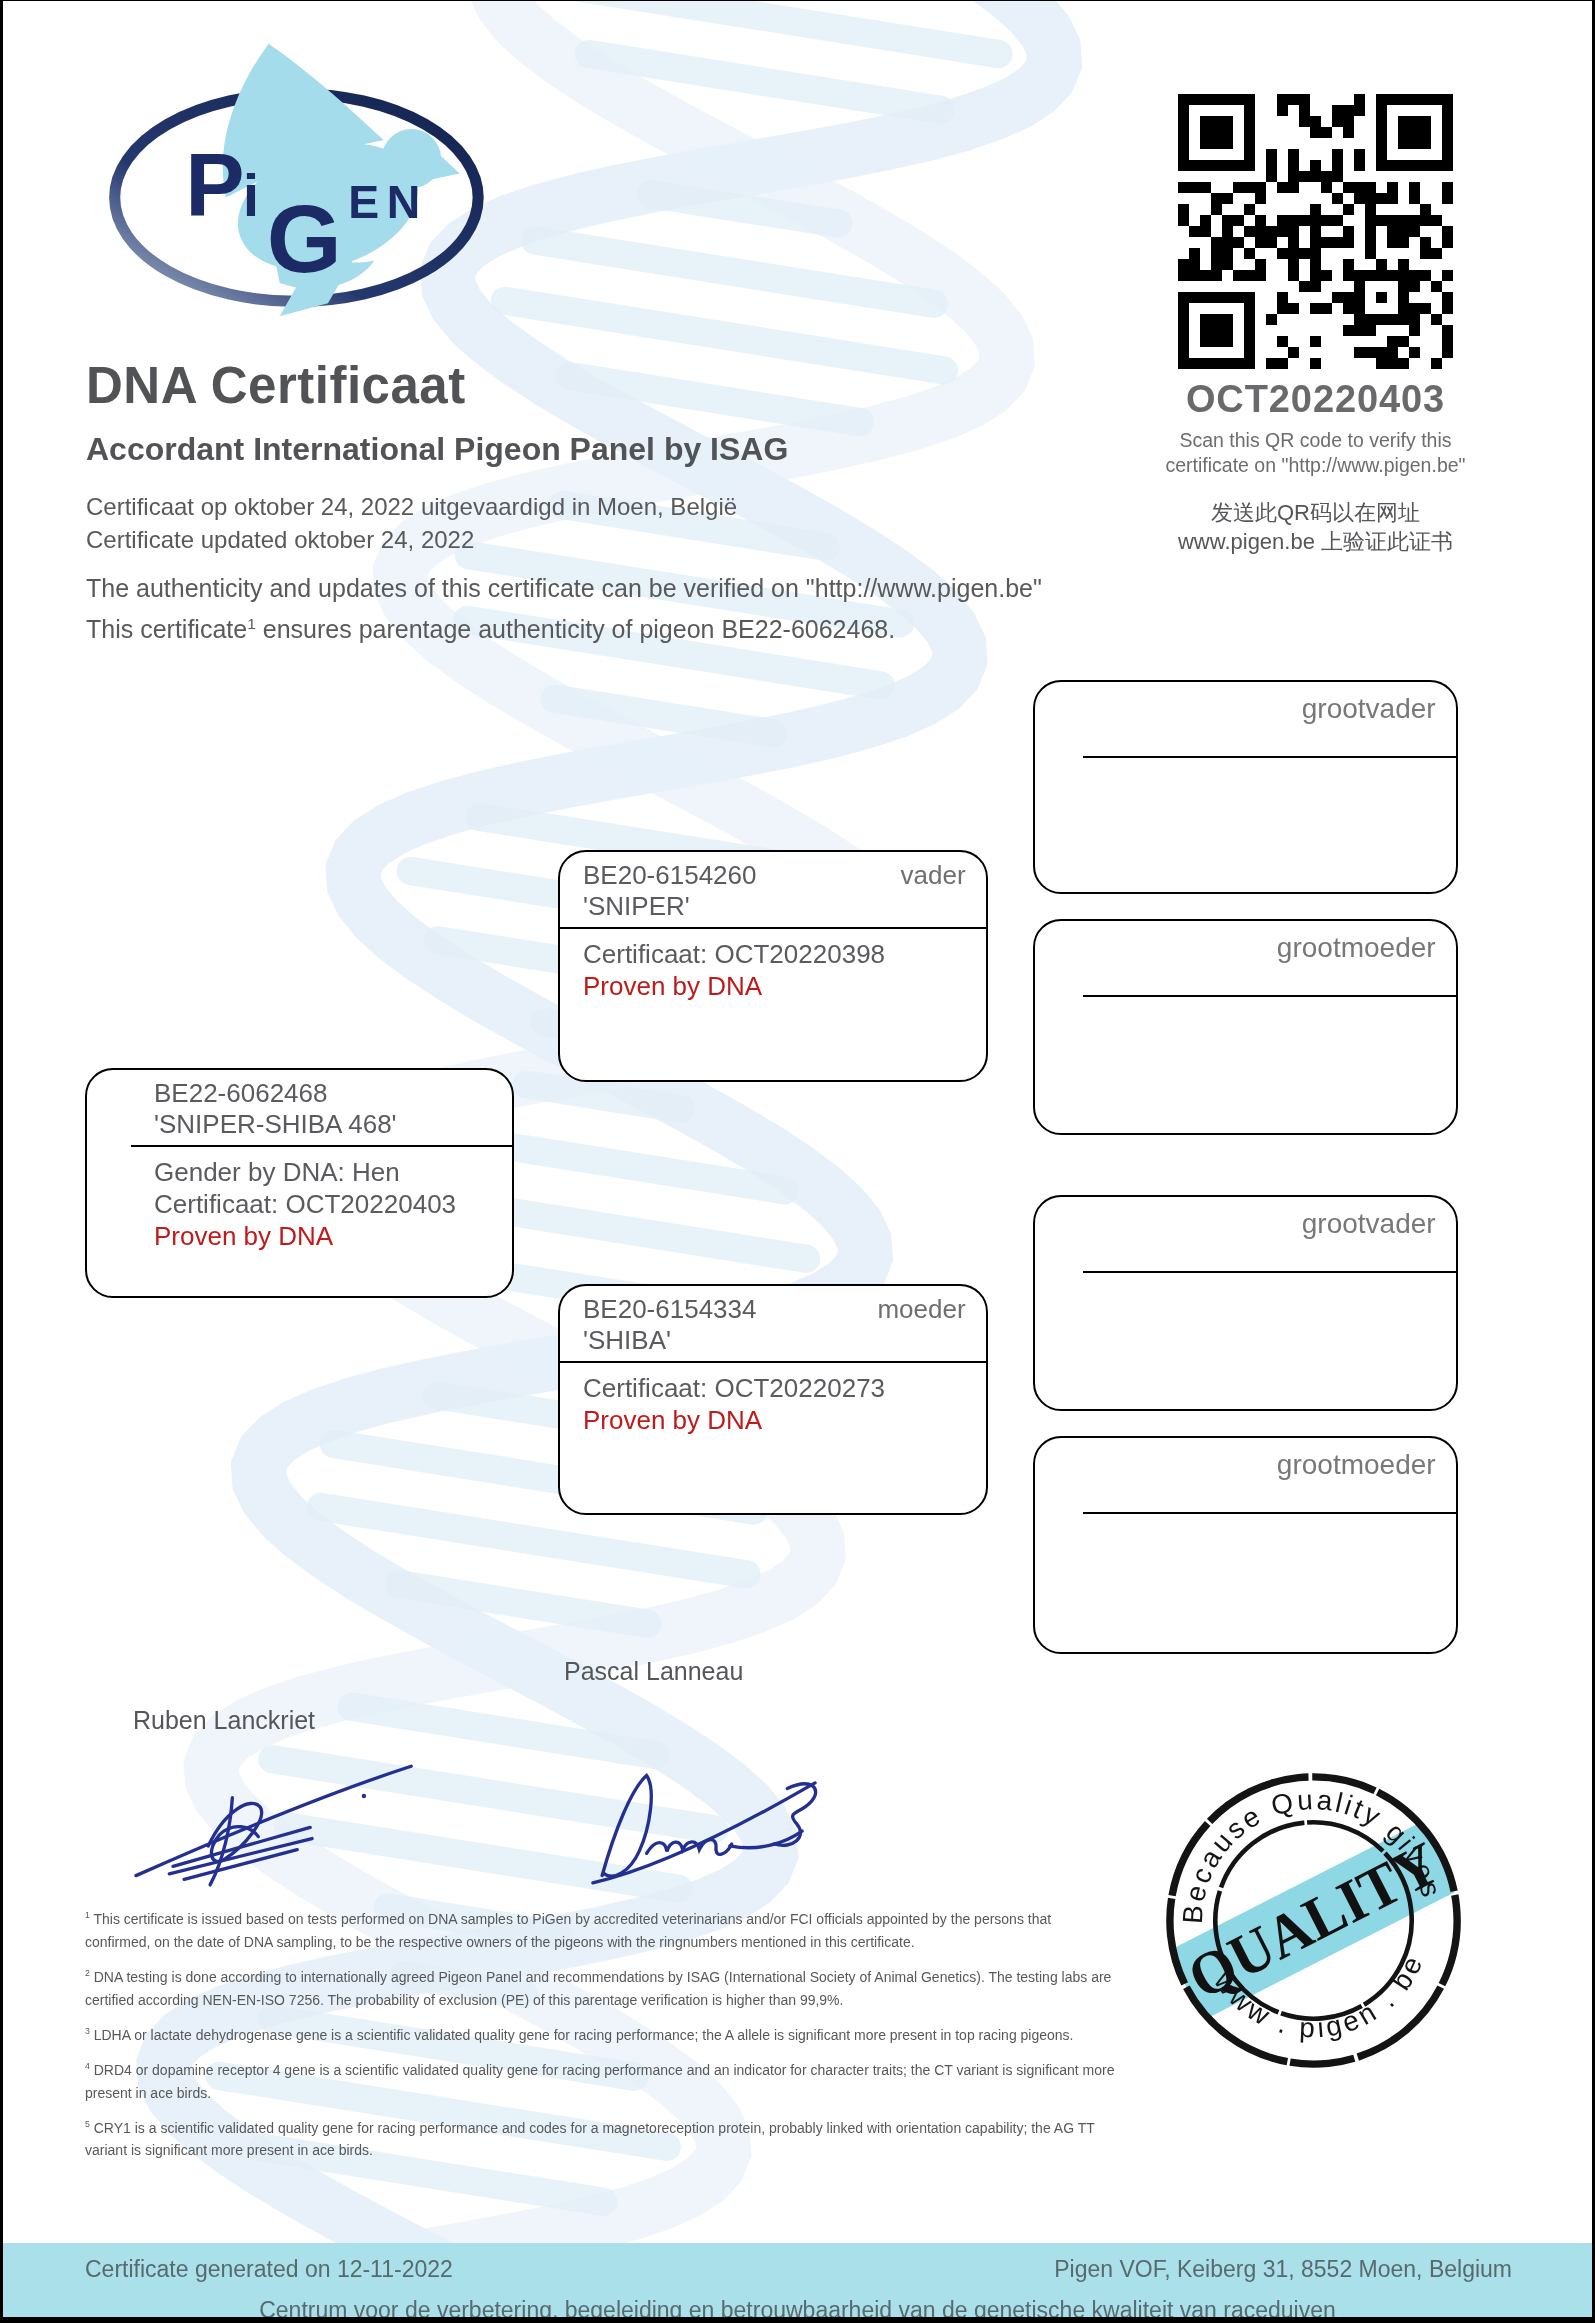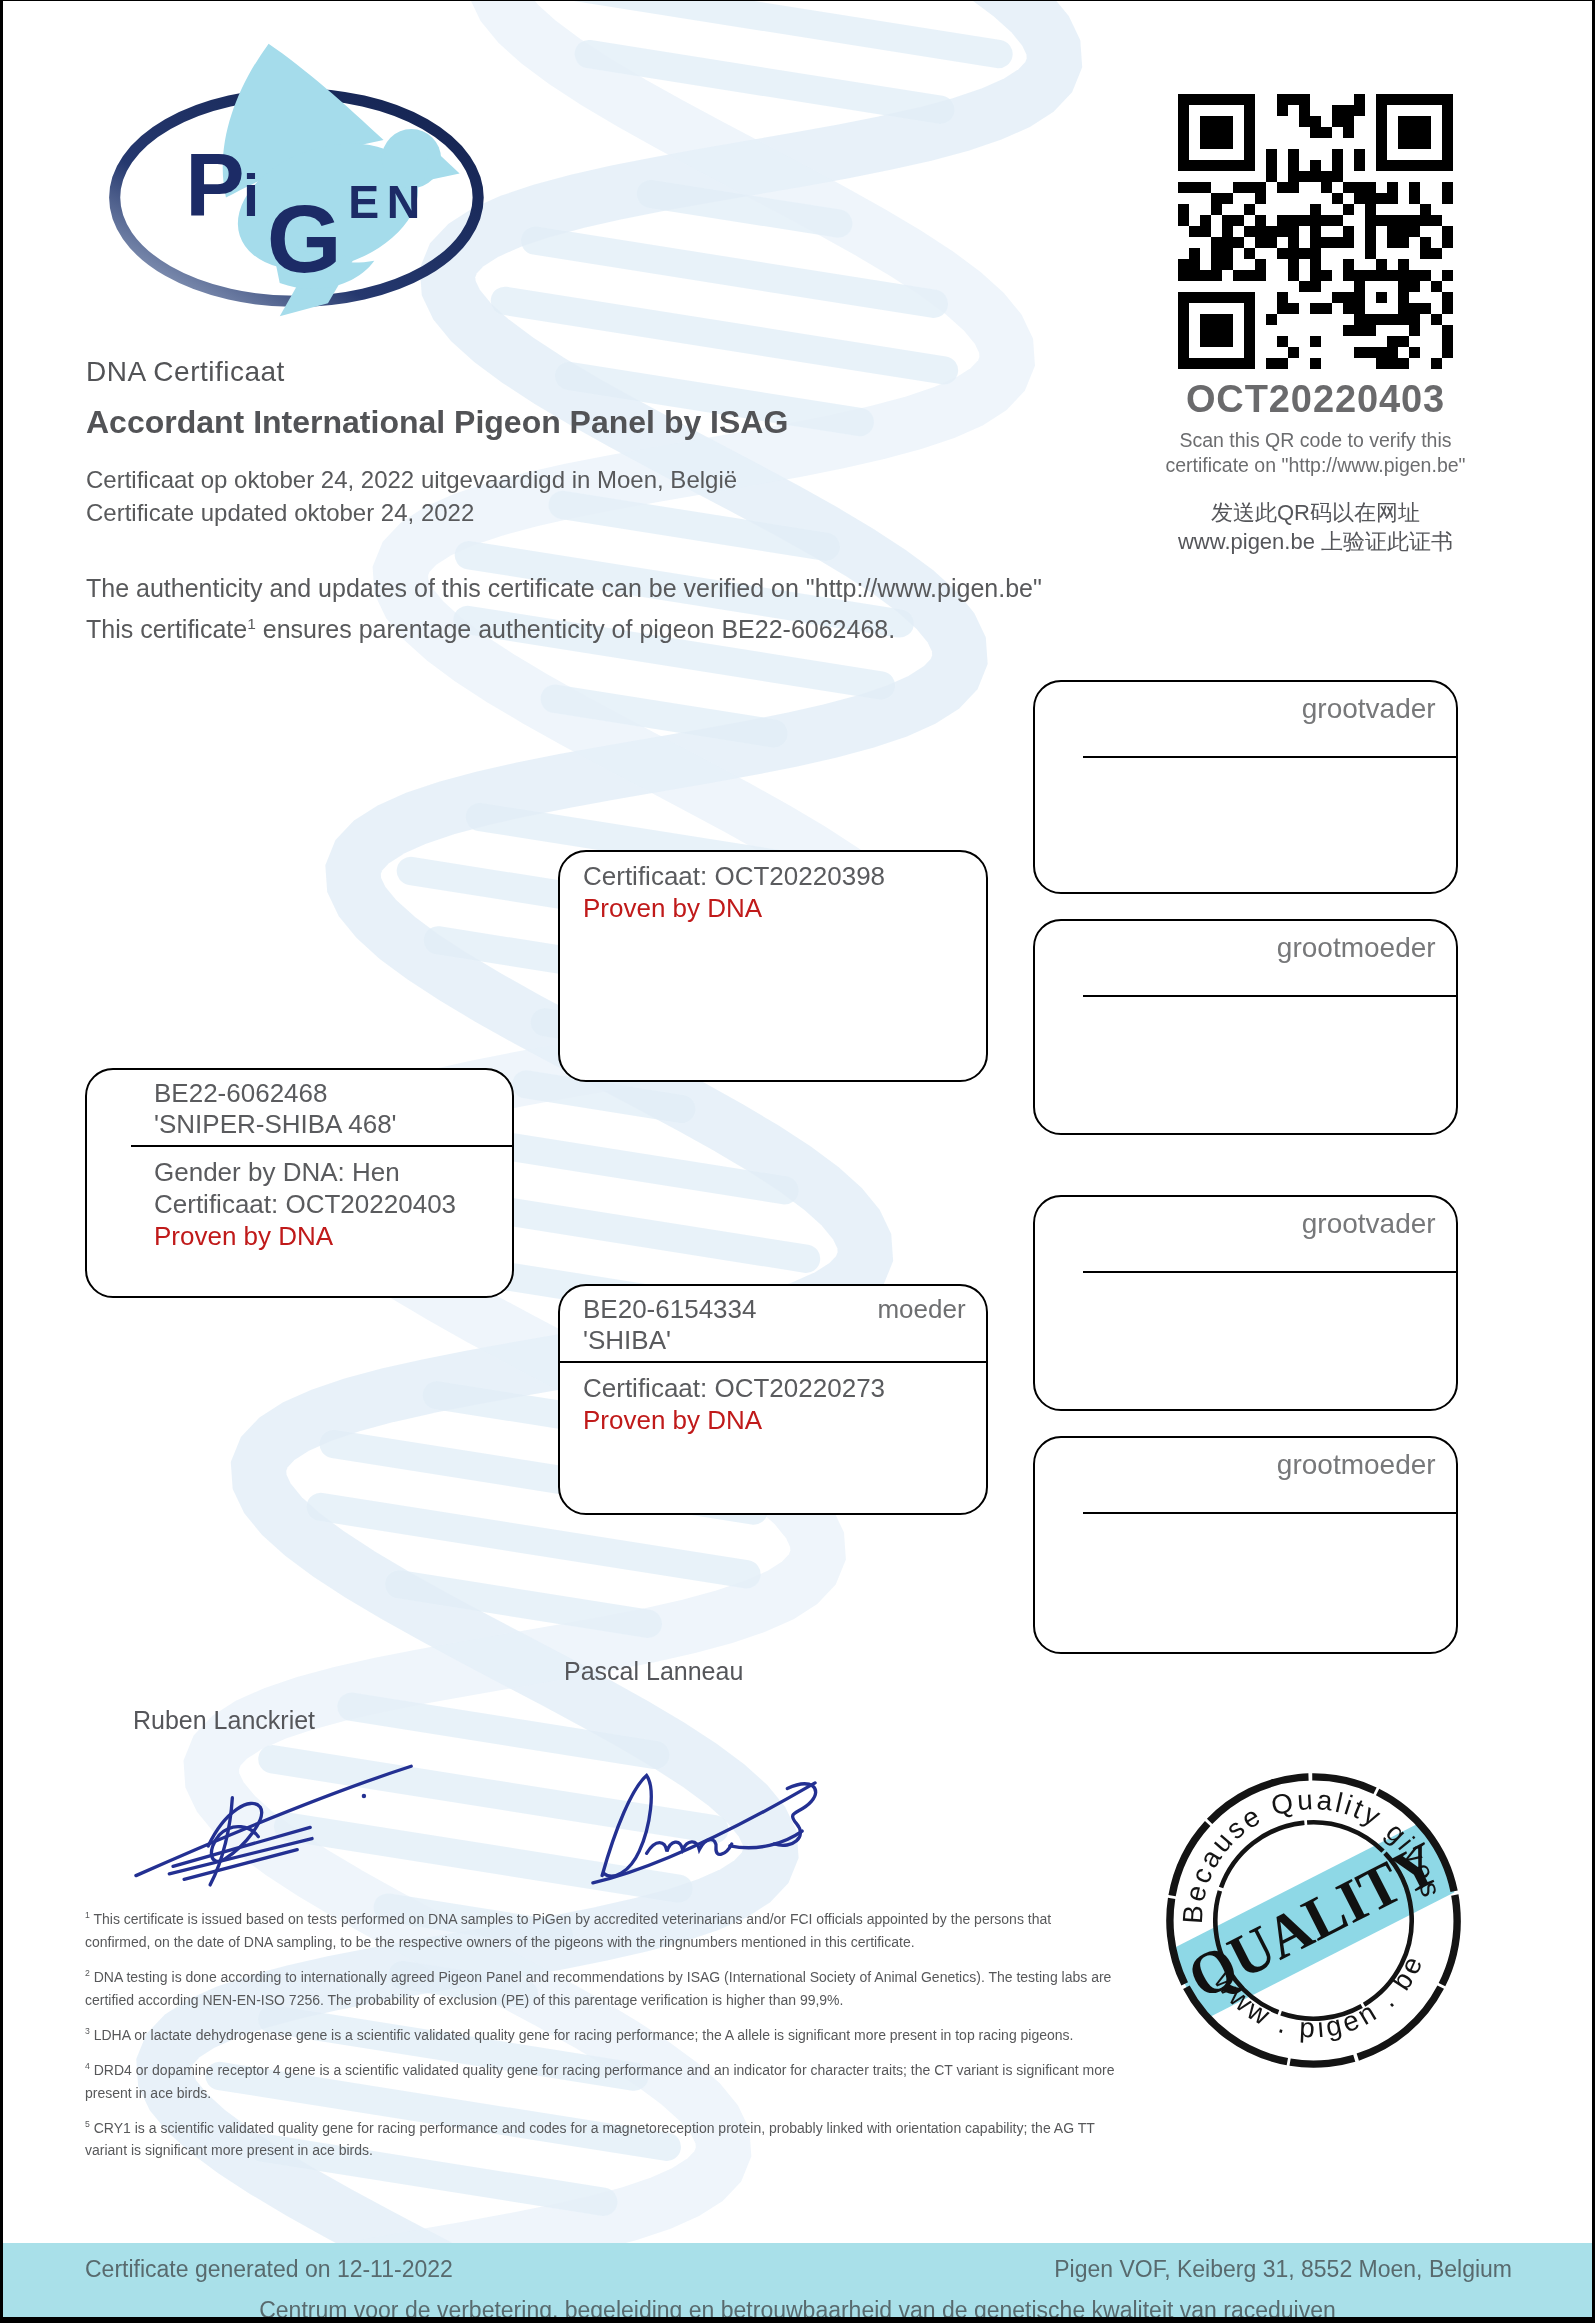--- a/index.html
+++ b/index.html
@@ -15,21 +15,21 @@
       transform:rotate(9deg); opacity:.5; pointer-events:none; z-index:0;}
   .layer{position:absolute; inset:0; z-index:1;}
   
   .qr-col{position:absolute; left:1143px; top:93px; width:339px; text-align:center;}
   .qr-col svg{width:275px;height:275px;display:inline-block;}
   .qr-id{font-size:38px; font-weight:bold; color:#6a6a6c; letter-spacing:0.9px; margin-top:5.6px;}
   .qr-scan{font-size:19.5px; color:#6c6d6f; line-height:25px; margin-top:7.4px;}
   .qr-cn{font-size:22px; color:#55565a; line-height:29px; margin-top:20.4px;}
   
   .hdr{position:absolute; left:83px; top:355px; width:1067px;}
-  .title{font-size:28px; font-weight:normal; color:#525356; letter-spacing:0.5px;}
+  .title{font-size:51px; font-weight:bold; color:#525356; letter-spacing:0.5px;}
   .subtitle{font-size:32px; font-weight:bold; color:#525356; margin-top:16px;}
   .issued{font-size:24px; color:#58595b; margin-top:22px; line-height:33px;}
   .intro{position:absolute; left:83px; top:570px; width:1076px; font-size:25px; line-height:35px; color:#58595b;}
   sup{font-size:.62em;}
   
   .pbox{position:absolute; background:#fff; border:2.8px solid #000; border-radius:28px; box-sizing:border-box;}
   .pbox .hd{height:67px; padding:8.3px 20.4px 0 23px; font-size:26px; line-height:31px; color:#5a5b5e;
             border-bottom:2.8px solid #000; display:flex; flex-direction:column;}
   .pbox .hd .row1{display:flex; justify-content:space-between;}
   .role{color:#6e6f71;}
@@ -336,20 +336,27 @@
         <div>'SNIPER-SHIBA 468'</div>
       </div>
       <div class="bd">
         <div>Gender by DNA: Hen</div>
         <div>Certificaat: OCT20220403</div>
         <div class="proven">Proven by DNA</div>
       </div>
     </div>
 
     <div class="pbox" style="left:555px; top:849px; width:430px; height:232px;">
+      <div class="hd">
+        <div class="row1">
+          <span>BE20-6154260</span>
+          <span class="role">vader</span>
+        </div>
+        <div>'SNIPER'</div>
+      </div>
       <div class="bd">
         <div>Certificaat: OCT20220398</div>
         <div class="proven">Proven by DNA</div>
       </div>
     </div>
 
     <div class="pbox" style="left:555px; top:1283px; width:430px; height:231px;">
       <div class="hd">
         <div class="row1">
           <span>BE20-6154334</span>

